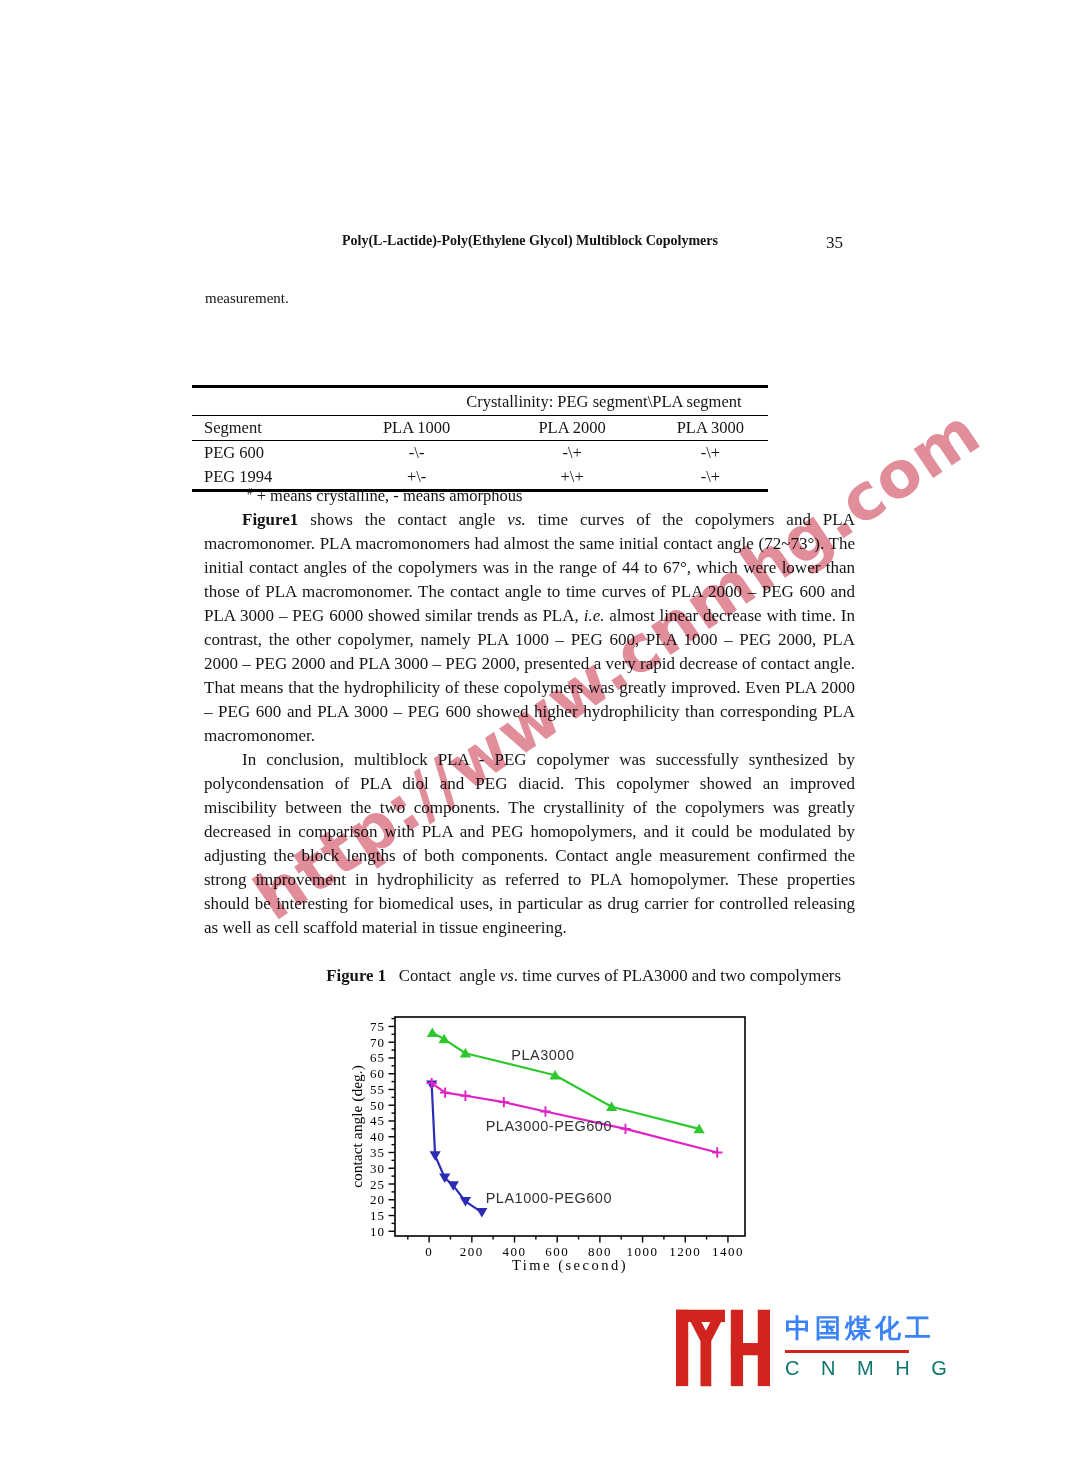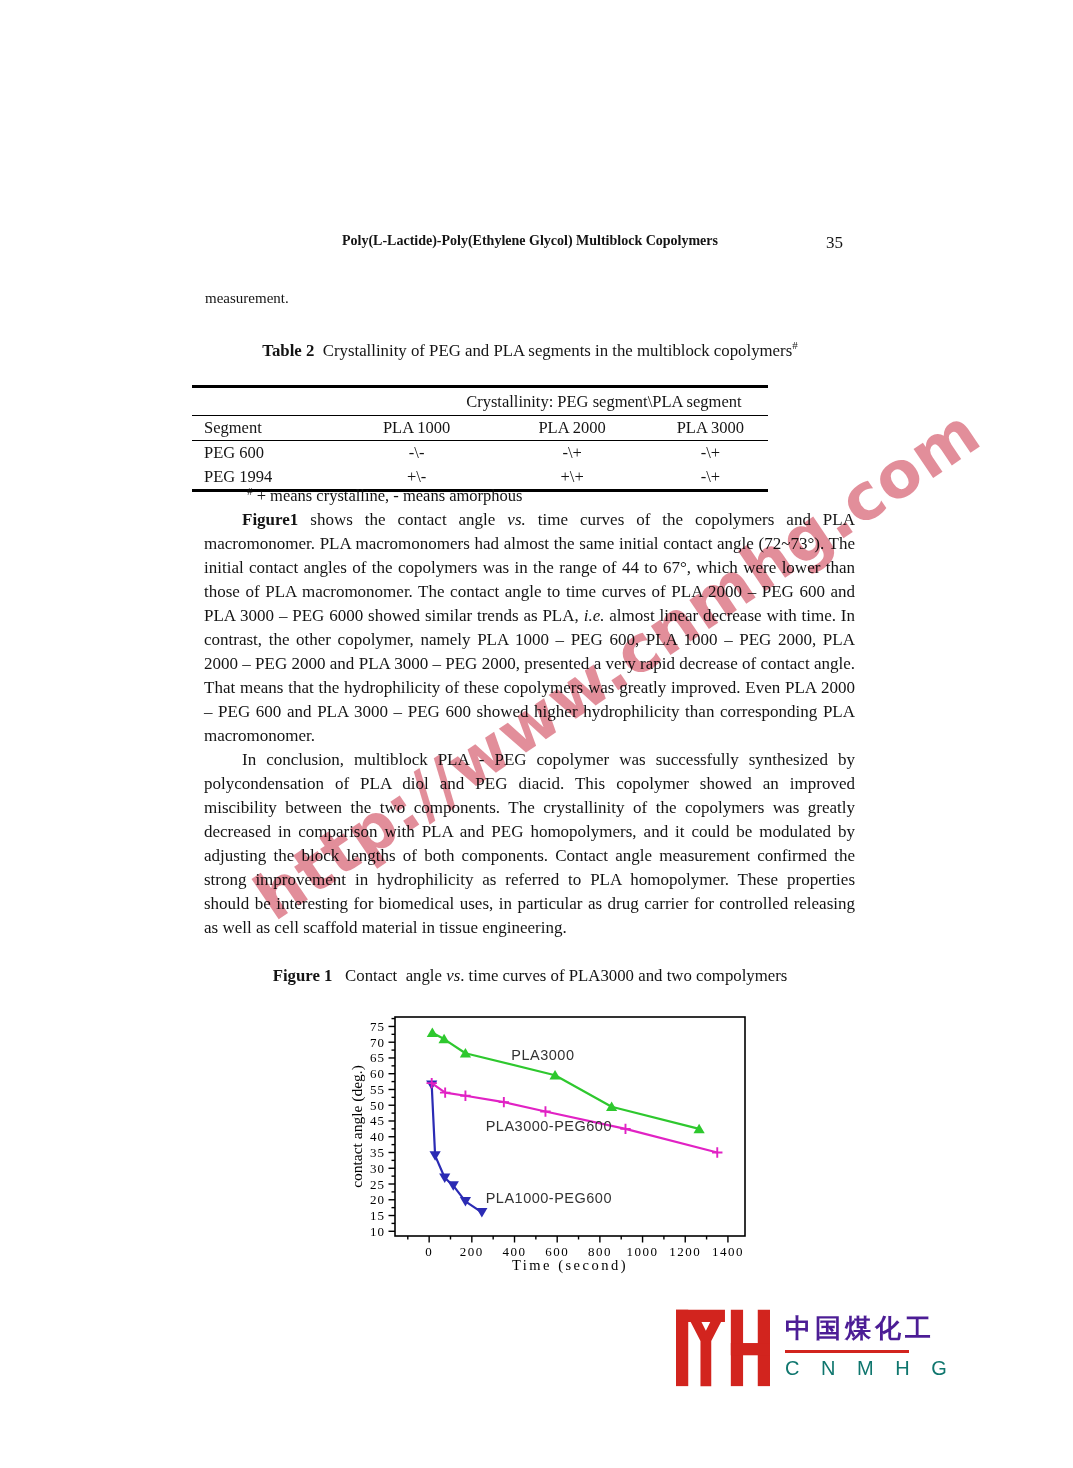--- a/index.html
+++ b/index.html
@@ -34,22 +34,22 @@
   col.c1{width:26%;} col.c2{width:26%;} col.c3{width:28%;} col.c4{width:20%;}
 
   .footnote{position:absolute; top:486px; left:247px; margin:0; font-size:16.5px;}
 
   .bodytext{position:absolute; top:508px; left:204px; width:651px;}
   .body-par{margin:0; font-size:17px; line-height:24px; text-align:justify;
     text-indent:38px;}
   .body-par .i, .fig-caption .i{font-style:italic;}
   .body-par .b{font-weight:bold;}
 
-  .fig-caption{position:absolute; top:966px; left:205px; width:650px; margin:0;
-    text-align:center; font-size:16.8px;}
+  .fig-caption{position:absolute; top:966px; left:191px; width:650px; margin:0;
+    text-align:right; font-size:16.8px;}
   .fig-caption .b{font-weight:bold;}
 
   .chart{position:absolute; top:1009px; left:347px; width:430px; height:266px;}
 
   .watermark{
     position:absolute; left:262px; top:858px; height:92px; line-height:92px;
     font-family:"DejaVu Sans", sans-serif; font-weight:700; font-size:64px;
     white-space:nowrap; transform:rotate(-34deg); transform-origin:0 50%;
     pointer-events:none; z-index:9; mix-blend-mode:multiply; letter-spacing:1px;
   }
@@ -66,21 +66,20 @@
 
 <div class="page">
 
   <div class="running-header">
     <span class="rh-title">Poly(L-Lactide)-Poly(Ethylene Glycol) Multiblock Copolymers</span>
     <span class="rh-page">35</span>
   </div>
 
   <p class="measurement">measurement.</p>
 
-  <p class="table-caption"><span class="b">Table 2</span><span>&nbsp; Crystallinity of PEG and PLA segments in the multiblock copolymers</span><sup>#</sup></p>
 
   <table class="data-table">
     <colgroup>
         <col class="c1">
         <col class="c2">
         <col class="c3">
         <col class="c4">
       </colgroup>
     <thead>
       <tr class="group-row">
@@ -225,19 +224,19 @@
       <g id="logo-shapes" fill="#d2241e">
         <rect x="0" y="6" width="12.5" height="78"></rect>
         <rect x="0" y="6" width="50" height="12.5"></rect>
         <polygon points="15,18.5 26,18.5 30.5,27.5 35,18.5 46,18.5 36,38 36,84 25,84 25,38"></polygon>
         <rect x="56" y="6" width="12.5" height="78"></rect>
         <rect x="83.5" y="6" width="12.5" height="78"></rect>
         <rect x="56" y="40" width="40" height="12.5"></rect>
       </g>
     </svg>
     <div class="logo-text">
-      <div class="logo-cn" style="color: #4c1d95;">中国煤化工</div>
+      <div class="logo-cn" style="color: #3b82f6;">中国煤化工</div>
       <div class="logo-rule" style="background: rgb(210, 36, 30);"></div>
       <div class="logo-en" style="color: #0f766e;">C N M H G</div>
     </div>
   </div>
 
 </div>
 
 </body></html>

